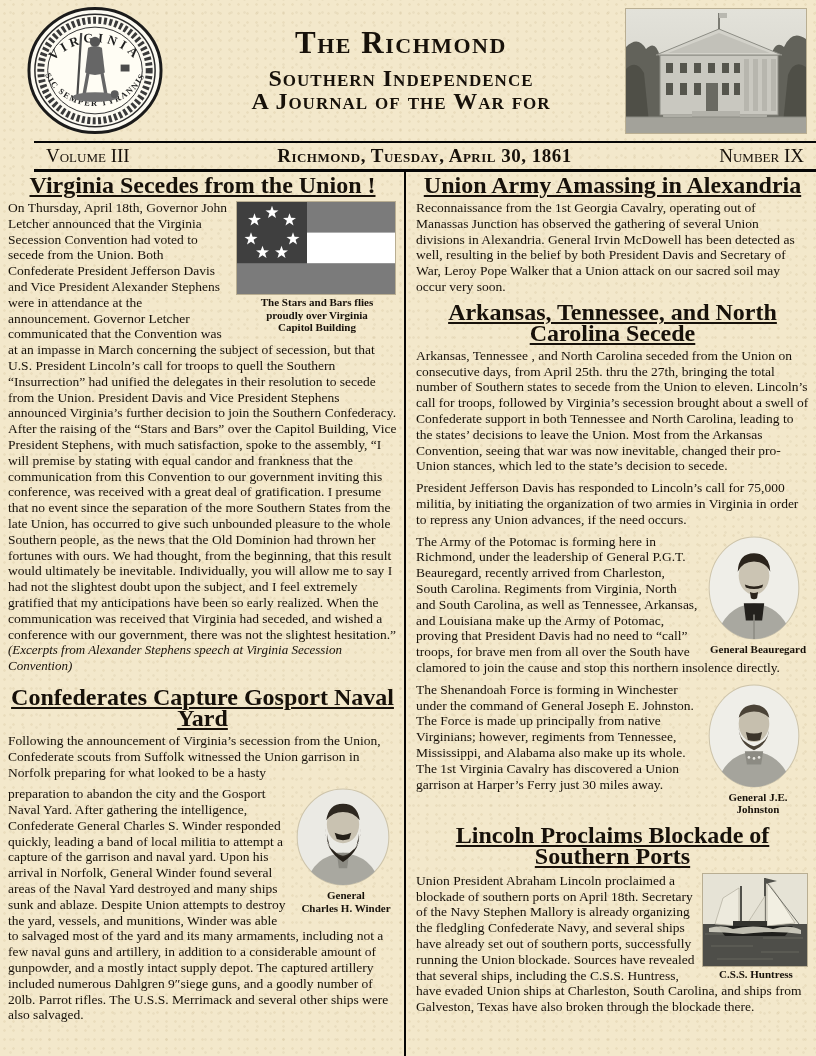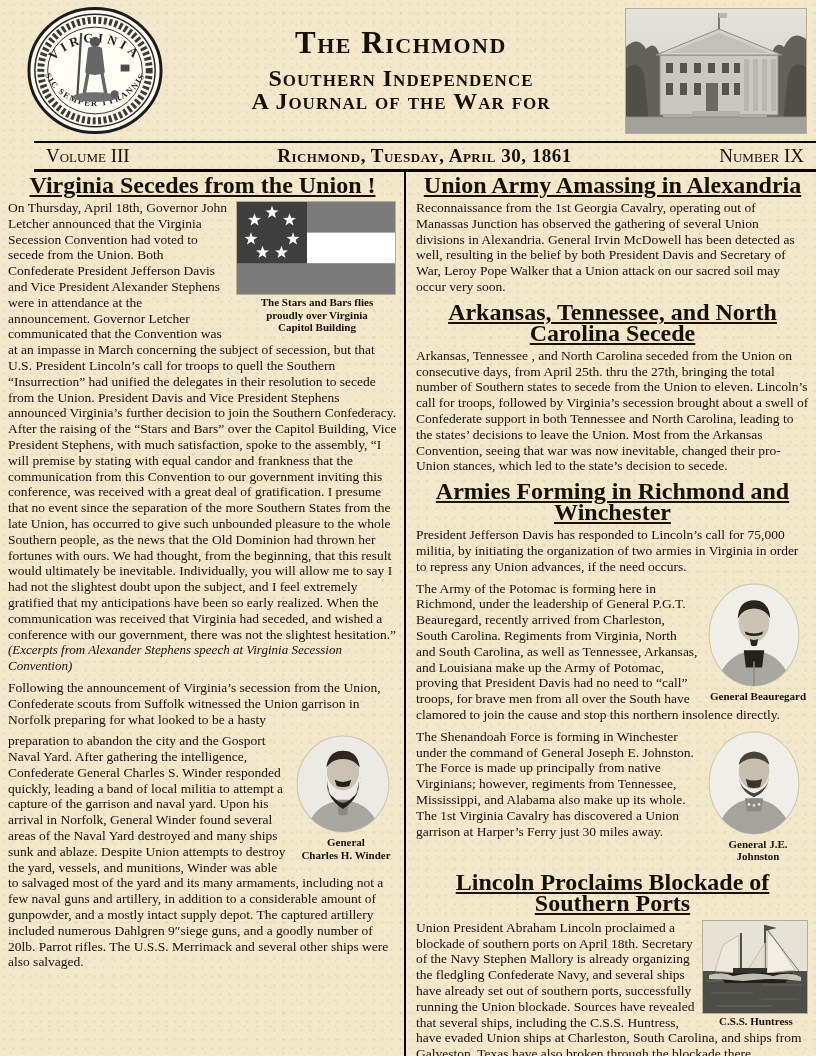--- a/index.html
+++ b/index.html
@@ -164,20 +164,21 @@
             <use href="#star" transform="translate(14,37)"></use>
             <use href="#star" transform="translate(17.5,18)"></use>
           </svg>
           <figcaption class="fig-caption">The Stars and Bars flies proudly over Virginia Capitol Building</figcaption>
         </figure>
         <p><span>On Thursday, April 18th, Governor John Letcher announced that the Virginia Secession Convention had voted to secede from the Union. Both Confederate President Jefferson Davis and Vice President Alexander Stephens were in attendance at the announcement. Governor Letcher communicated that the Convention was at an impasse in March concerning the subject of secession, but that U.S. President Lincoln’s call for troops to quell the Southern “Insurrection” had unified the delegates in their resolution to secede from the Union. President Davis and Vice President Stephens announced Virginia’s further decision to join the Southern Confederacy. After the raising of the “Stars and Bars” over the Capitol Building, Vice President Stephens, with much satisfaction, spoke to the assembly, “I will premise by stating with equal candor and frankness that the communication from this Convention to our government inviting this conference, was received with a great deal of gratification. I presume that no event since the separation of the more Southern States from the late Union, has occurred to give such unbounded pleasure to the whole Southern people, as the news that the Old Dominion had thrown her fortunes with ours. We had thought, from the beginning, that this result would ultimately be inevitable. Individually, you will allow me to say I had not the slightest doubt upon the subject, and I feel extremely gratified that my anticipations have been so early realized. When the communication was received that Virginia had seceded, and wished a conference with our government, there was not the slightest hesitation.” </span><span class="credit">(Excerpts from Alexander Stephens speech at Virginia Secession Convention)</span></p>
       </div>
     </article>
 
     <article class="clearfix">
+      <h2 class="headline">Confederates Capture Gosport Naval Yard</h2>
       <div class="article-body">
         <p>Following the announcement of Virginia’s secession from the Union, Confederate scouts from Suffolk witnessed the Union garrison in Norfolk preparing for what looked to be a hasty</p>
         <p>
           </p><figure class="fig fig-portrait">
             <svg width="96" height="100" viewBox="0 0 92 96">
               <defs>
                 <clipPath id="clipW">
                   <ellipse cx="46" cy="48" rx="44" ry="46"></ellipse>
                 </clipPath>
               </defs>
@@ -213,21 +214,20 @@
     </article>
 
     <article class="clearfix">
       <h2 class="headline">Arkansas, Tennessee, and North Carolina Secede</h2>
       <div class="article-body">
         <p>Arkansas, Tennessee , and North Carolina seceded from the Union on consecutive days, from April 25th. thru the 27th, bringing the total number of Southern states to secede from the Union to eleven. Lincoln’s call for troops, followed by Virginia’s secession brought about a swell of Confederate support in both Tennessee and North Carolina, leading to the states’ decisions to leave the Union. Most from the Arkansas Convention, seeing that war was now inevitable, changed their pro-Union stances, which led to the state’s decision to secede.</p>
       </div>
     </article>
 
     <article class="clearfix">
-      <h2 class="headline">Armies Forming in Richmond and Winchester</h2>
       <div class="article-body">
         <p>President Jefferson Davis has responded to Lincoln’s call for 75,000 militia, by initiating the organization of two armies in Virginia in order to repress any Union advances, if the need occurs.</p>
         <p>
           </p><figure class="fig fig-portrait">
             <svg width="94" height="106" viewBox="0 0 92 104">
               <defs>
                 <clipPath id="clipB">
                   <ellipse cx="46" cy="52" rx="44" ry="50"></ellipse>
                 </clipPath>
               </defs>

